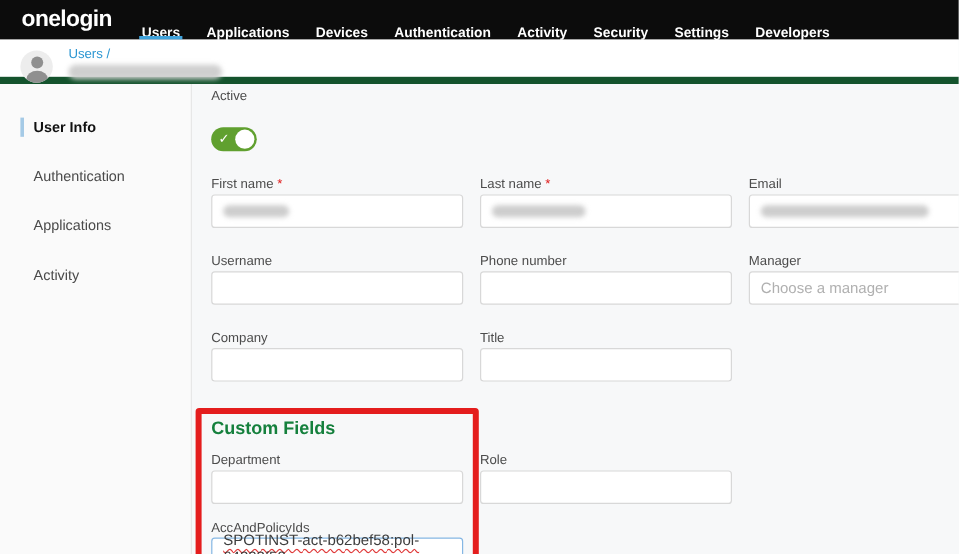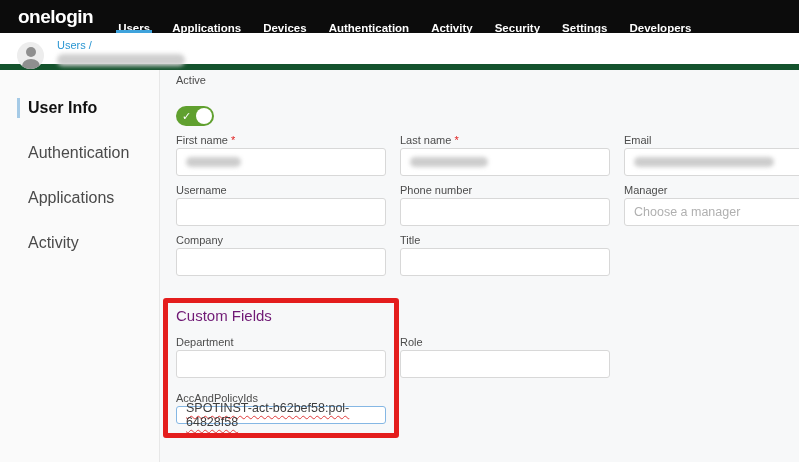--- a/index.html
+++ b/index.html
@@ -20,50 +20,50 @@
     background:#ededed; overflow:hidden; }
   .avatar .head { position:absolute; left:8.5px; top:5px; width:10px; height:10px; border-radius:50%; background:#8f8f8f; }
   .avatar .body { position:absolute; left:4.5px; top:17px; width:18px; height:14px; border-radius:50% 50% 0 0; background:#8f8f8f; }
   .crumb { position:absolute; left:57px; top:6px; font-size:11px; color:#2b96d2; cursor:pointer; }
   .crumb-redacted { position:absolute; left:57px; top:21px; width:128px; height:12px;
     background:#cfcfcf; border-radius:6px; filter:blur(2px); }
 
   
   .bodyrow { display:flex; height:392px; }
   .sidebar { width:160px; background:#fafafa; border-right:1px solid #e7e7e7; padding-top:22px; }
-  .side-item { position:relative; font-size:16px; color:#4a4a4a; padding:7px 0 7px 28px;
+  .side-item { position:relative; font-size:12px; color:#4a4a4a; padding:7px 0 7px 28px;
     margin-bottom:13px; cursor:pointer; }
   .side-item.active { font-weight:bold; color:#111; }
   .side-item.active::before { content:""; position:absolute; left:17px; top:6px; bottom:6px;
     width:3px; background:#a5cae6; }
 
   .main { flex:1; background:#f7f8f9; padding:4px 0 0 16px; position:relative; overflow:hidden; }
 
   
   .flabel { font-size:11px; color:#4c4c4c; line-height:12px; margin-bottom:20px; }
   .req { color:#e02020; margin-left:3px; }
   .toggle { margin-top:4px; width:38px; height:20px; border-radius:10px; background:#60a02f;
     position:relative; cursor:pointer; }
   .toggle .check { position:absolute; left:6px; top:3px; color:#fff; font-size:11px; line-height:14px; }
   .toggle .knob { position:absolute; right:2px; top:2px; width:16px; height:16px; border-radius:50%; background:#fff; }
 
   .form-row { display:grid; grid-template-columns:210px 210px 220px; column-gap:14px;
-    margin-top:6px; align-items:start; }
+    margin-top:20px; align-items:start; }
   .fgroup .flabel { height:14px; margin-bottom:2px; display:flex; align-items:flex-end; }
   .finput { width:100%; height:28px; border:1px solid #d8d8d8; border-radius:3px; background:#fff;
     padding:0 9px; font-size:12.5px; color:#3d3d3d; font-family:"Liberation Sans",sans-serif; outline:none; }
   .finput::placeholder { color:#b0b0b0; }
   .input-wrap { position:relative; }
   .blob { position:absolute; top:9px; left:10px; height:10px; background:#cdcdcd;
     border-radius:5px; filter:blur(2px); }
   .blob.w1 { width:55px; } .blob.w2 { width:78px; } .blob.w3 { width:140px; }
 
   
   .custom-section { position:relative; margin-top:32px; }
-  .custom-title { font-size:15px; font-weight:normal; color:#701a75; line-height:16px; margin-bottom:10px; }
+  .custom-title { font-size:15px; font-weight:bold; color:#15803d; line-height:16px; margin-bottom:10px; }
   .redbox { position:absolute; left:-13px; top:-10px; width:236px; bottom:-14px;
     border:5px solid #e41d1d; border-radius:3px; pointer-events:none; z-index:6; }
   .finput.div-input { display:flex; align-items:center; }
   .finput.focused { border:1px solid #85b7e4; height:18px; }
   .wavy { text-decoration:underline; text-decoration-style:wavy; text-decoration-color:#e03b3b;
     text-decoration-thickness:1px; text-underline-offset:3px; font-size:12.5px; color:#3d3d3d; }
 </style>
 </head>
 <body>
 

